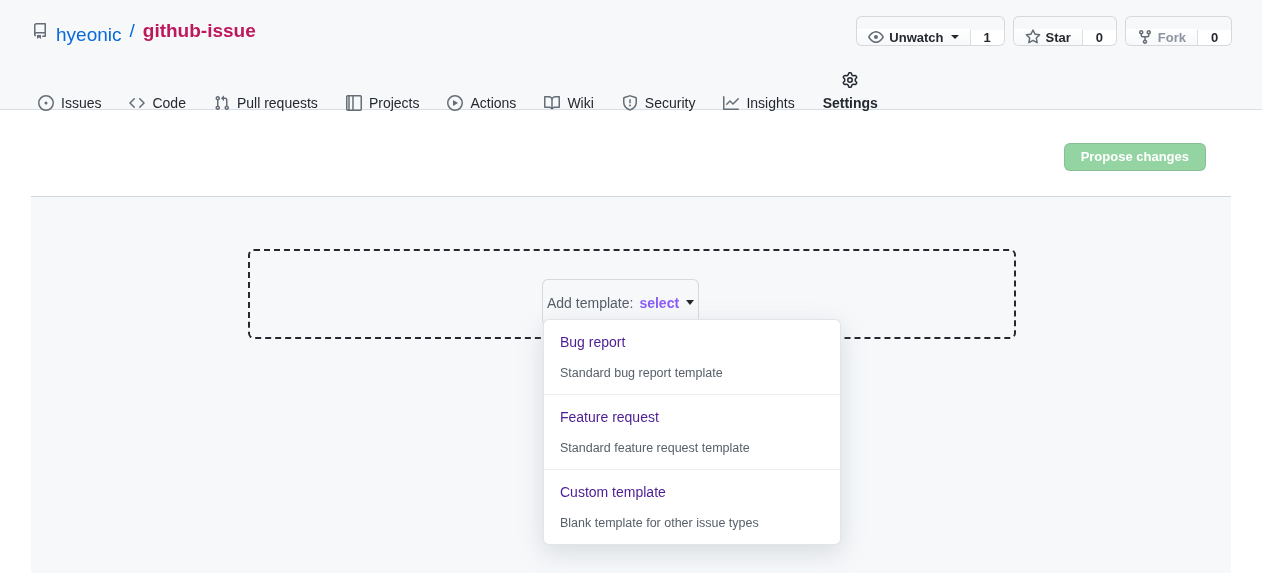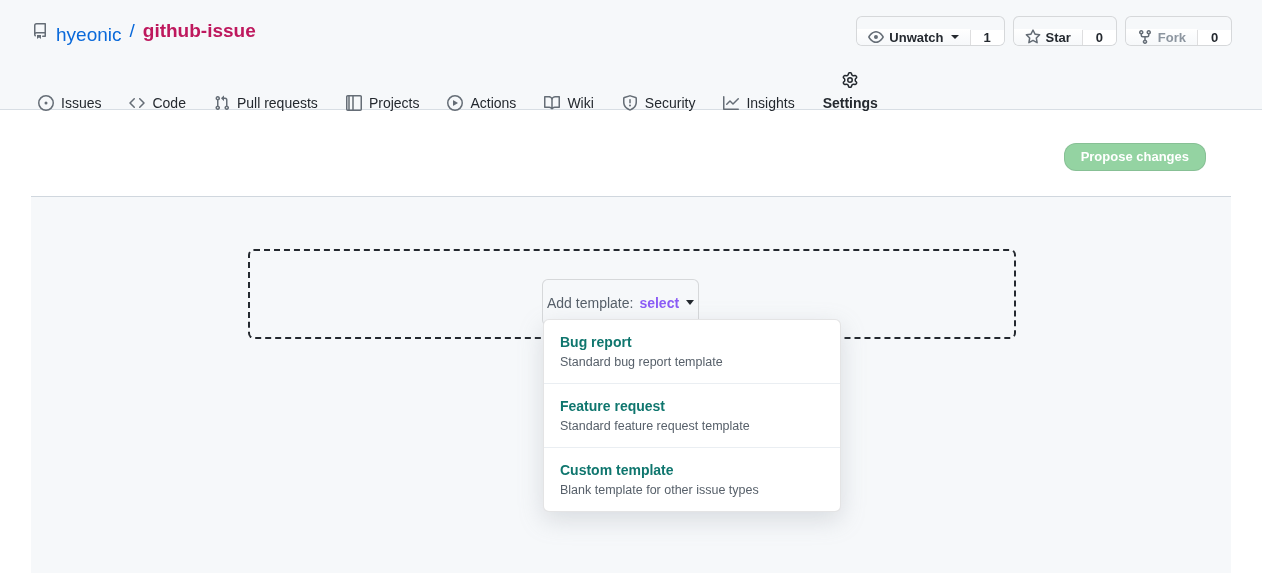--- a/index.html
+++ b/index.html
@@ -78,21 +78,21 @@
   }
 
   
   .white-band {
     position: absolute; left: 0; top: 111px; width: 1262px; height: 85px;
     background: #ffffff;
   }
   .propose-btn {
     position: absolute; right: 56px; top: 143px;
     background: #94d3a2; color: #ffffff;
-    border: 1px solid rgba(27,31,36,0.10); border-radius: 12px;
+    border: 1px solid rgba(27,31,36,0.10); border-radius: 6px;
     font-size: 13px; font-weight: 600; font-family: "Liberation Sans", sans-serif;
     padding: 0 16px; height: 28px; line-height: 26px; cursor: default;
   }
 
   
   .content-panel {
     position: absolute; left: 31px; top: 196px; width: 1200px; height: 377px;
     background: #f6f8fa; border-top: 1px solid #d0d7de;
   }
 
@@ -124,24 +124,24 @@
     border-radius: 6px;
     box-shadow: 0 8px 24px rgba(140,149,159,0.28);
     overflow: hidden;
   }
   .dd-item {
     padding: 12px 16px 11px 16px; cursor: pointer;
     border-bottom: 1px solid #eaeef2;
   }
   .dd-item:last-child { border-bottom: none; }
   .dd-title {
-    font-size: 14px; font-weight: 700; color: #0f766e; line-height: 1.45;
+    font-size: 14px; font-weight: 400; color: #4c1d95; line-height: 1.45;
   }
   .dd-desc {
-    font-size: 12.5px; color: #57606a; line-height: 1.5; margin-top: 1px;
+    font-size: 12.5px; color: #57606a; line-height: 1.5; margin-top: 12px;
   }
 </style>
 </head>
 <body>
 
 <div class="page">
 
   <div class="repo-header">
 
     <div class="repo-title-row">

